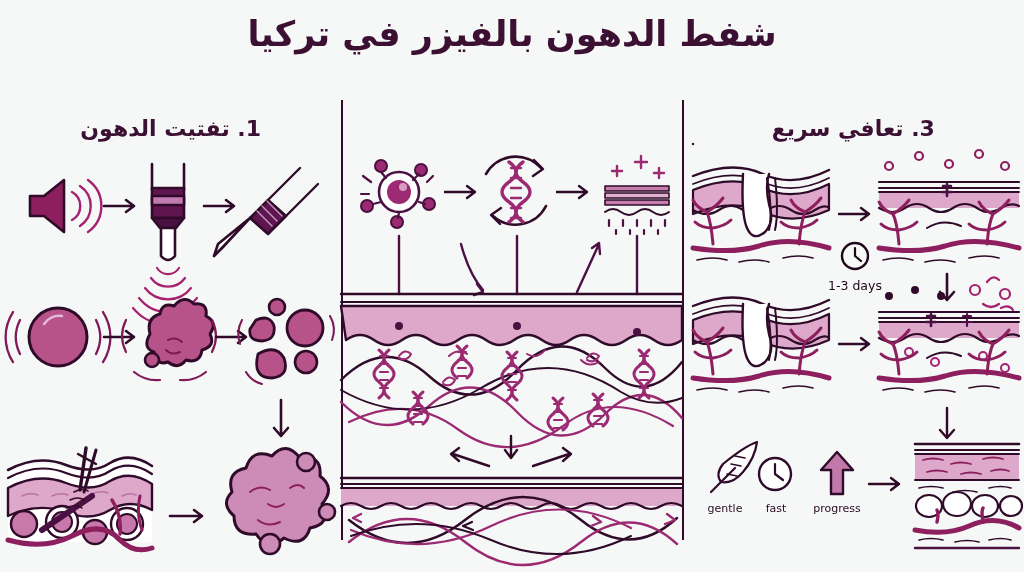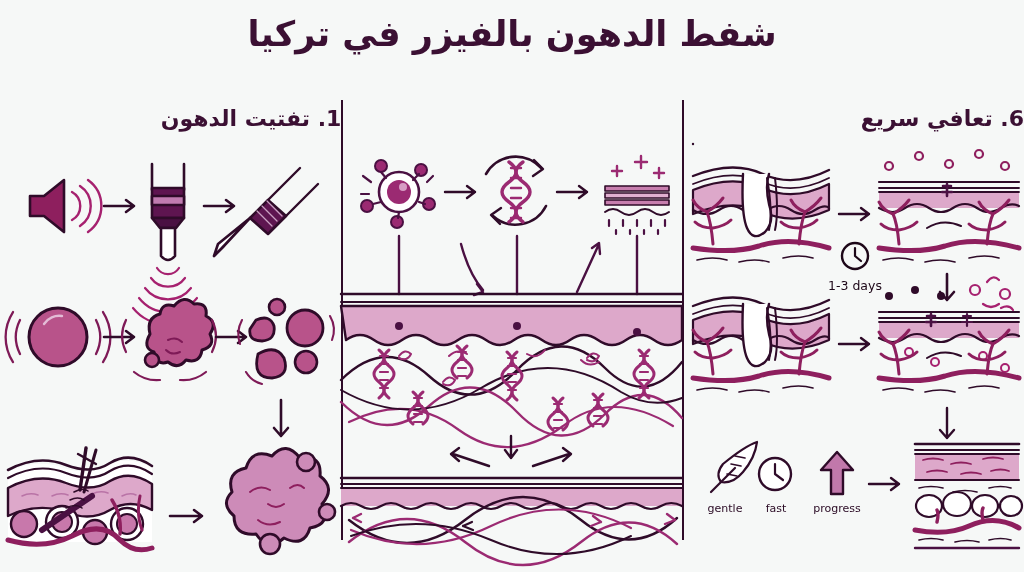--- a/index.html
+++ b/index.html
@@ -27,22 +27,22 @@
   .col{position:relative;flex:1 1 0;height:460px;}
   .col + .col{border-right:none;}
   .divider{
     position:absolute;top:8px;width:2px;height:440px;
     background:#2f0b29;
   }
   .div1{left:341px;}
   .div2{left:682px;}
 
   .col-head{
-    position:absolute;top:14px;left:0;width:100%;
-    text-align:right;direction:rtl;
+    position:absolute;top:24px;left:0;width:100%;
+    text-align:center;direction:rtl;
     font-size:22px;font-weight:bold;color:#3b1033;
     font-family:"DejaVu Sans",sans-serif;
   }
 
   .stage{position:absolute;left:0;top:52px;width:100%;height:404px;}
 
   svg{display:block;overflow:visible;}
   .mini-label{
     font-size:11px;fill:#2a0a24;
     font-family:"DejaVu Sans",sans-serif;
@@ -354,21 +354,21 @@
                 <path d="M132 386 L122 382 M122 382 L131 378"></path>
               </g>
             </g>
 
           </g>
         </svg>
       </div>
     </div>
 
     <div class="col">
-      <div class="col-head">6. تعافي سريع</div>
+      <div class="col-head">3. تعافي سريع</div>
       <div class="stage">
         <svg width="341" height="404" viewBox="0 0 341 404">
           <g fill="none" stroke="#2f0b29" stroke-width="2.4" stroke-linecap="round" stroke-linejoin="round">
 
             <g>
               <path d="M10 32 q40 -16 70 -2 q30 14 66 -4" stroke-width="2.4"></path>
               <path d="M10 40 q40 -16 70 -2 q30 14 66 -4" stroke-width="1.8"></path>
               <path d="M10 46 q40 -16 70 -2 q30 14 66 -4 L146 66 q-36 16 -66 2 q-30 -14 -70 2 Z" fill="#dda8ca" stroke="#2f0b29" stroke-width="2.2"></path>
               <path d="M10 66 q14 8 26 0 q12 -8 24 0 q12 8 24 0 q12 -8 24 0 q12 8 24 0 q10 -6 14 -2" stroke-width="2.2"></path>
 

